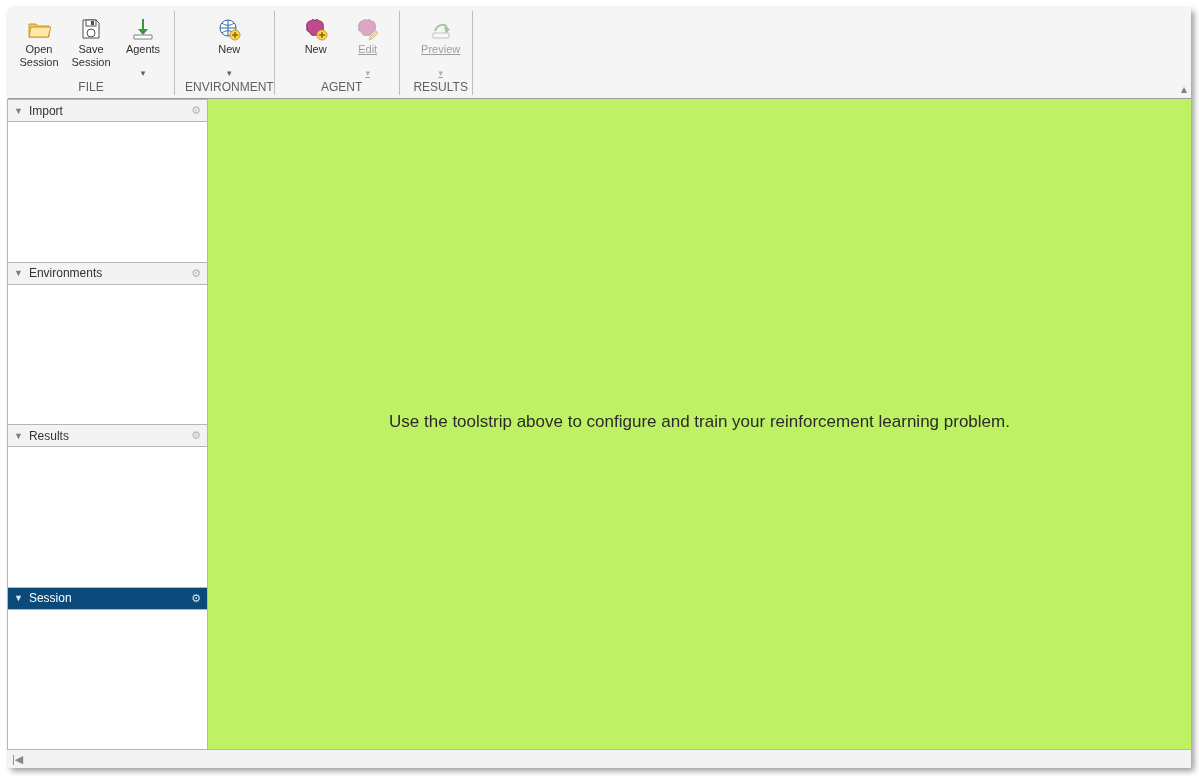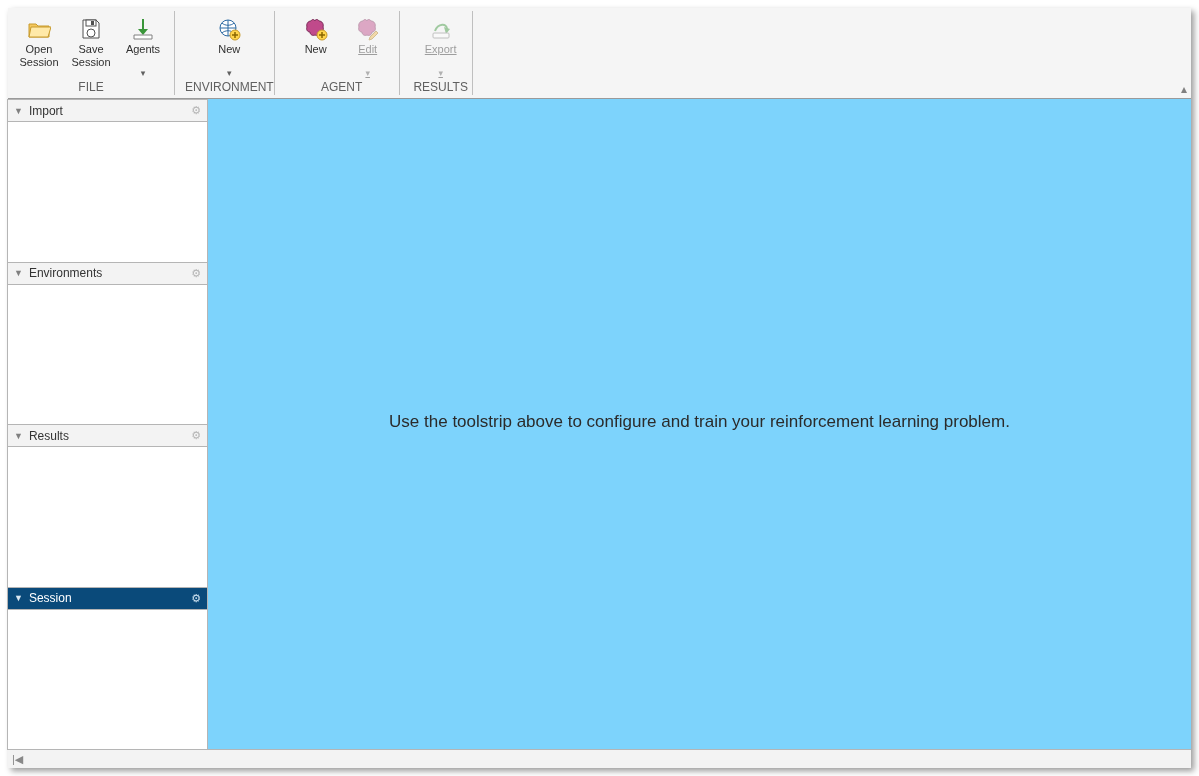--- a/index.html
+++ b/index.html
@@ -189,21 +189,21 @@
     font-size: 11px;
   }
   .panel-header.active .gear { color: #cde1ef; }
   .panel-body {
     flex: 1;
     background: #fff;
   }
   .main-view {
     flex: 1;
     position: relative;
-    background: #7dd3fc;
+    background: #bef264;
   }
   .hint-text {
     position: absolute;
     top: 50%;
     left: 0; right: 0;
     transform: translateY(-60%);
     text-align: center;
     font-size: 17px;
     color: #2b2b2b;
     font-family: Arial, sans-serif;
@@ -314,21 +314,21 @@
     <div class="ts-group">
       <div class="ts-group-body">
         <div class="ts-btn disabled">
           <div class="ts-icon">
             <svg viewBox="0 0 24 24">
                 <path fill="none" stroke="#3a963a" stroke-width="2" d="M6 14c3-8 12-8 12-2"></path>
                 <path fill="#3a963a" d="M15 10l6 2-4 5z"></path>
                 <rect x="4" y="16" width="16" height="5" rx="1" fill="#fff" stroke="#808080"></rect>
               </svg>
           </div>
-          <div class="ts-label">Export</div>
+          <div class="ts-label">Preview</div>
           <div class="ts-dd">▾</div>
         </div>
       </div>
       <div class="ts-group-label">RESULTS</div>
     </div>
 
     <div class="ts-collapse">▴</div>
   </div>
 
   <div class="workspace">

